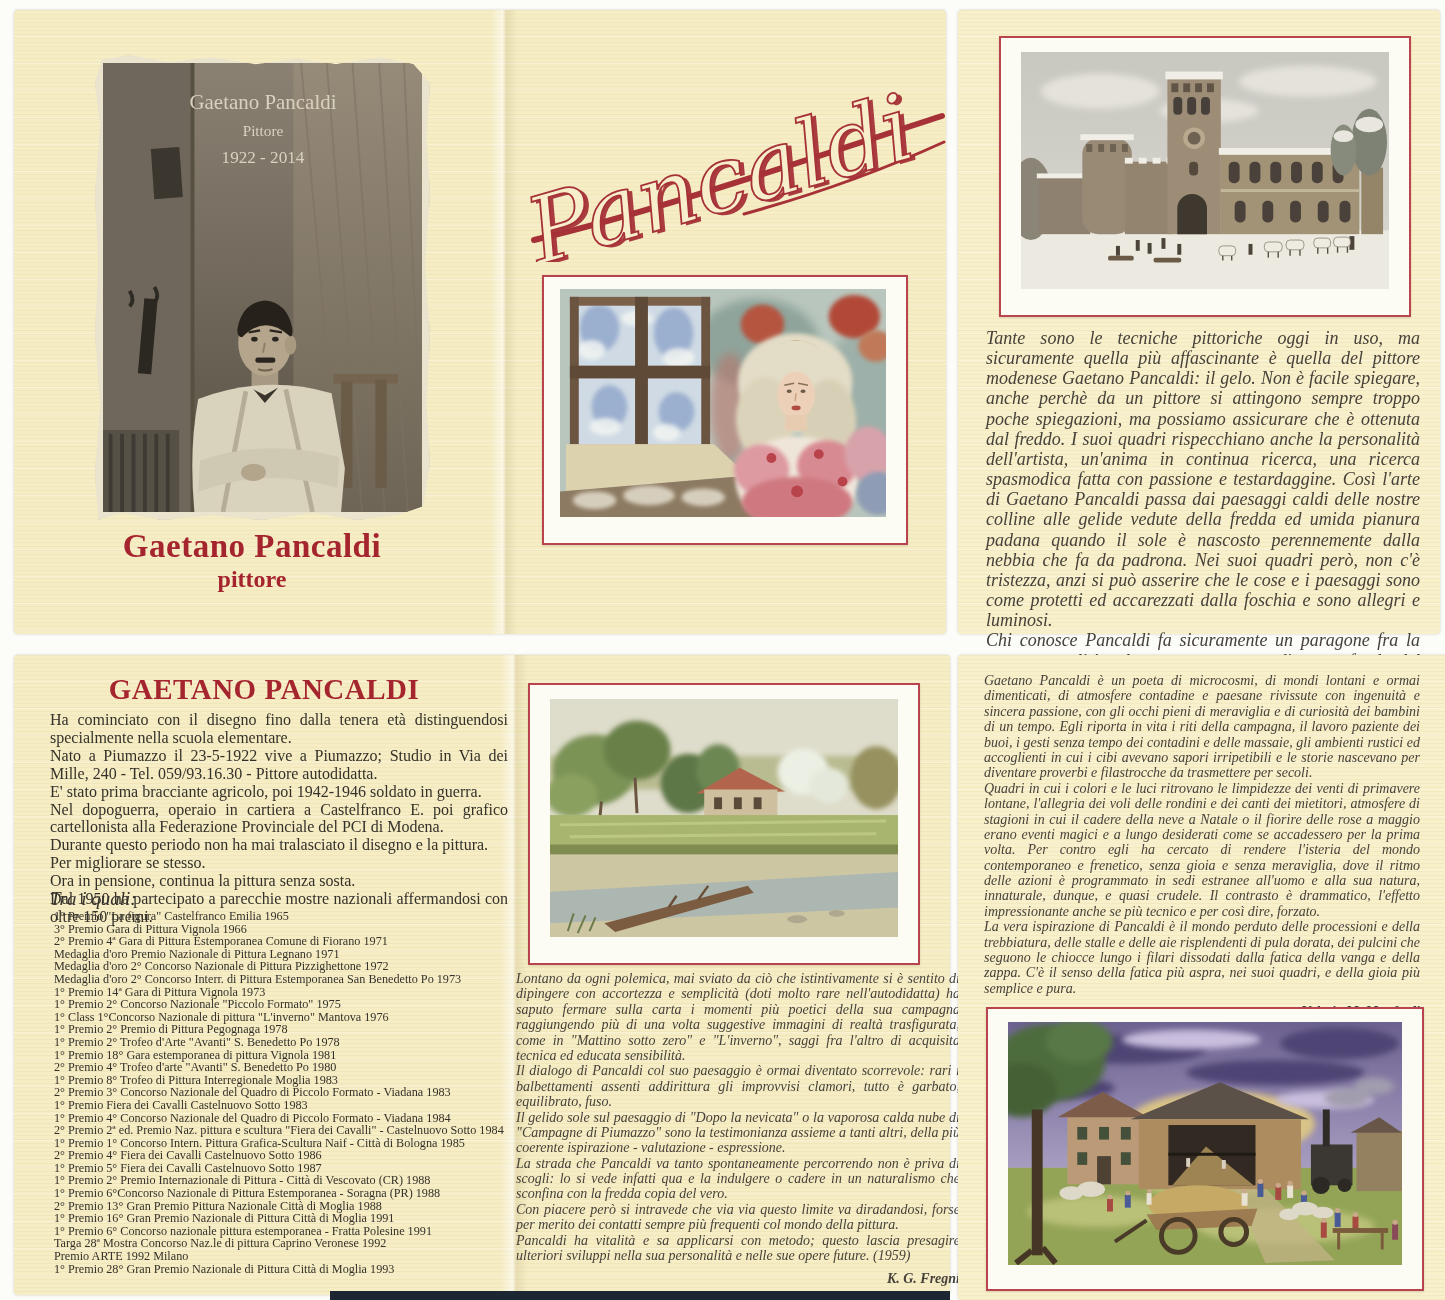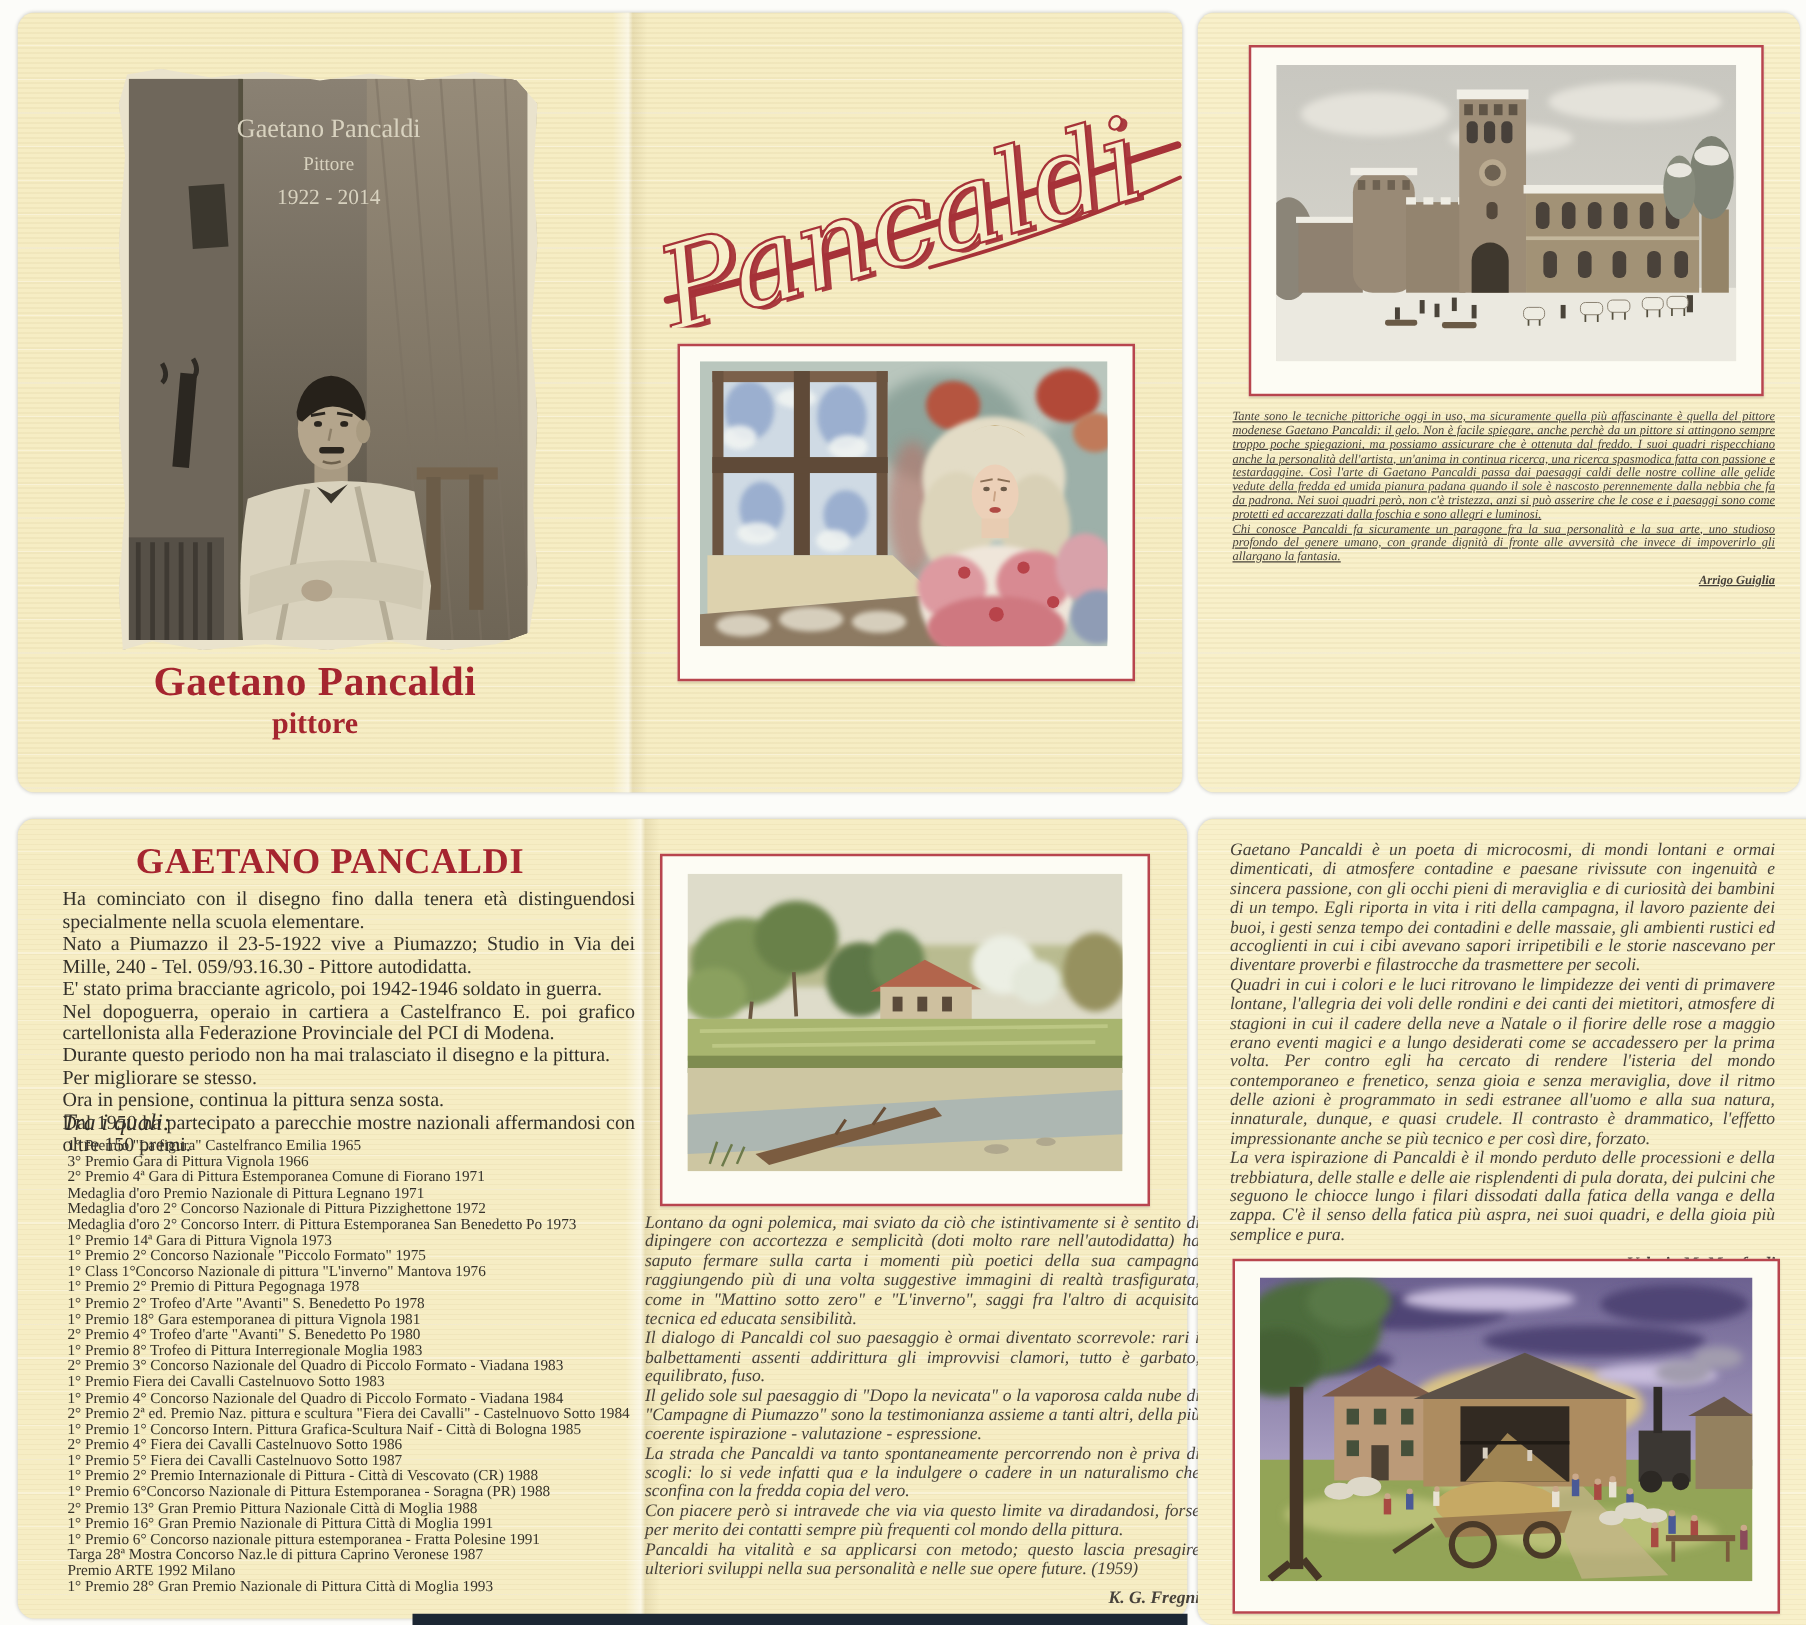--- a/index.html
+++ b/index.html
@@ -1,18 +1,18 @@
 <!DOCTYPE html>
 <html><head>
 <meta charset="utf-8">
 <style>
   html,body{margin:0;padding:0;}
   body{width:1445px;height:1300px;position:relative;background:#fcfcf9;font-family:"Liberation Serif",serif;overflow:hidden;}
   .canvas{position:absolute;inset:0;}
-  .panel{position:absolute;background:#f6edc4;border-radius:14px;box-shadow:0 0 3px rgba(0,0,0,.18);
+  .panel{position:absolute;background:#f6edc4;border-radius:4px;box-shadow:0 0 3px rgba(0,0,0,.18);
     background-image:
       repeating-linear-gradient(180deg, rgba(166,140,76,.07) 0 1px, transparent 1px 4px),
       repeating-linear-gradient(180deg, transparent 0 26px, rgba(255,255,255,.30) 26px 27px);}
   .panel.tl{left:14px;top:10px;width:932px;height:624px;}
   .panel.tr{left:958px;top:10px;width:482px;height:624px;background-color:#f8f0ca;}
   .panel.bl{left:14px;top:655px;width:936px;height:640px;}
   .panel.br{left:958px;top:655px;width:582px;height:645px;background-color:#f8f0ca;}
   .fold{position:absolute;top:0;bottom:0;width:28px;pointer-events:none;
     background:linear-gradient(90deg, transparent, rgba(255,255,255,.55) 45%, rgba(150,128,70,.14) 58%, transparent);}
   
@@ -31,21 +31,21 @@
   .painting4{left:28px;top:352px;width:438px;height:284px;padding:13px 20px 24px 20px;}
   
   .front-footer{position:absolute;left:18px;top:518px;width:440px;text-align:center;color:#a5252f;}
   .f-name{font-size:33px;font-weight:bold;letter-spacing:.5px;}
   .f-role{font-size:24px;font-weight:bold;margin-top:1px;}
   .f-addr{font-size:17px;color:#74362a;margin-top:6px;white-space:nowrap;}
   
   .essay{position:absolute;font-style:italic;color:#46413a;text-align:justify;}
   .essay p{margin:0;}
   .essay .author{text-align:right;font-weight:bold;margin-top:8px;font-style:italic;}
-  .guiglia{left:28px;top:318px;width:434px;font-size:10px;line-height:1.12;text-decoration:underline;}
+  .guiglia{left:28px;top:318px;width:434px;font-size:18px;line-height:1.12;}
   .fregni{left:502px;top:316px;width:444px;font-size:14px;line-height:1.1;}
   .manfredi{left:26px;top:18px;width:436px;font-size:14px;line-height:1.1;}
   
   .bio-title{position:absolute;left:0;top:18px;width:500px;margin:0;text-align:center;color:#a5252f;font-size:29px;font-weight:bold;letter-spacing:.5px;}
   .bio-text{position:absolute;left:36px;top:56px;width:458px;font-size:16px;line-height:1.12;color:#34312a;text-align:justify;}
   .bio-text p{margin:0;}
   .tra{position:absolute;left:36px;top:233px;width:458px;font-style:italic;font-size:19px;color:#34312a;}
   .prizes{position:absolute;left:40px;top:255px;width:480px;color:#34312a;}
   .prize{font-size:12.2px;line-height:12.6px;white-space:nowrap;}
   .scan-strip{position:absolute;left:330px;top:1291px;width:620px;height:9px;background:#1c2733;}
@@ -388,21 +388,21 @@
         <div class="prize">1° Premio 4° Concorso Nazionale del Quadro di Piccolo Formato - Viadana 1984</div>
         <div class="prize">2° Premio 2ª ed. Premio Naz. pittura e scultura "Fiera dei Cavalli" - Castelnuovo Sotto 1984</div>
         <div class="prize">1° Premio 1° Concorso Intern. Pittura Grafica-Scultura Naif - Città di Bologna 1985</div>
         <div class="prize">2° Premio 4° Fiera dei Cavalli Castelnuovo Sotto 1986</div>
         <div class="prize">1° Premio 5° Fiera dei Cavalli Castelnuovo Sotto 1987</div>
         <div class="prize">1° Premio 2° Premio Internazionale di Pittura - Città di Vescovato (CR) 1988</div>
         <div class="prize">1° Premio 6°Concorso Nazionale di Pittura Estemporanea - Soragna (PR) 1988</div>
         <div class="prize">2° Premio 13° Gran Premio Pittura Nazionale Città di Moglia 1988</div>
         <div class="prize">1° Premio 16° Gran Premio Nazionale di Pittura Città di Moglia 1991</div>
         <div class="prize">1° Premio 6° Concorso nazionale pittura estemporanea - Fratta Polesine 1991</div>
-        <div class="prize">Targa 28ª Mostra Concorso Naz.le di pittura Caprino Veronese 1987</div>
+        <div class="prize">Targa 28ª Mostra Concorso Naz.le di pittura Caprino Veronese 1992</div>
         <div class="prize">Premio ARTE 1992 Milano</div>
         <div class="prize">1° Premio 28° Gran Premio Nazionale di Pittura Città di Moglia 1993</div>
       </div>
 
     <figure class="frame painting3">
       <svg viewBox="0 0 352 242" preserveAspectRatio="none">
         <defs>
             <filter id="lb" x="-40%" y="-40%" width="180%" height="180%">
               <feGaussianBlur stdDeviation="2.6"></feGaussianBlur>
             </filter>

